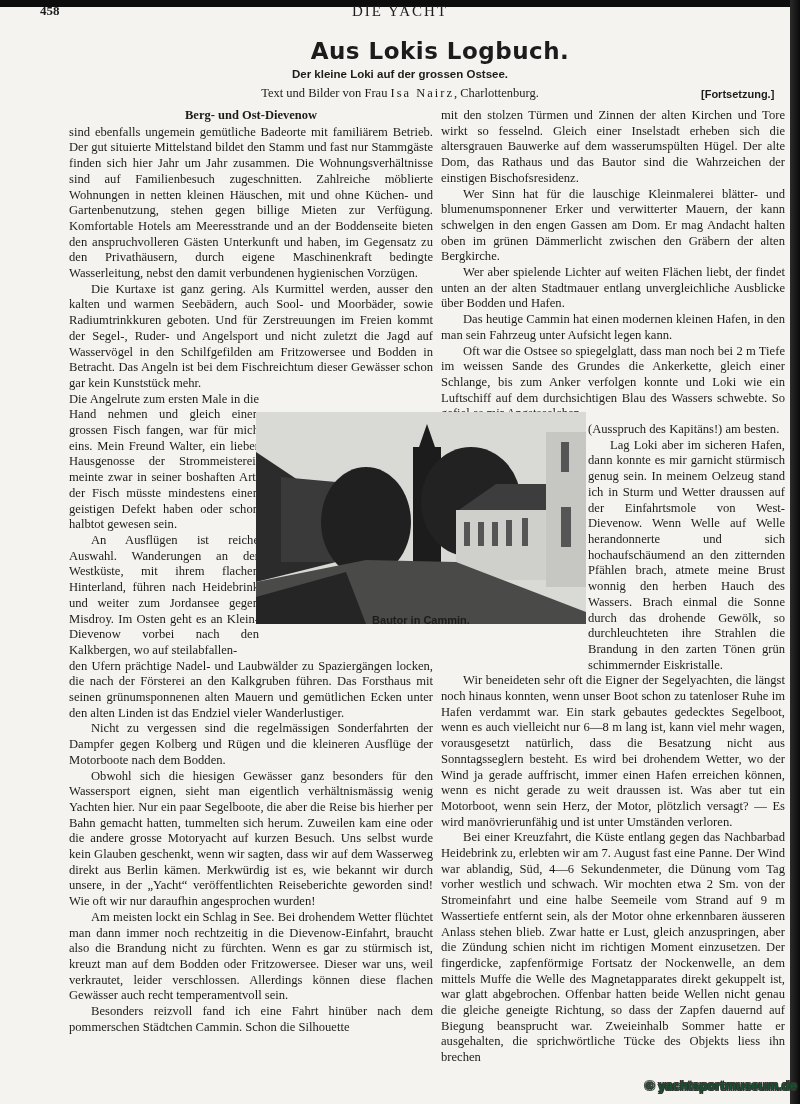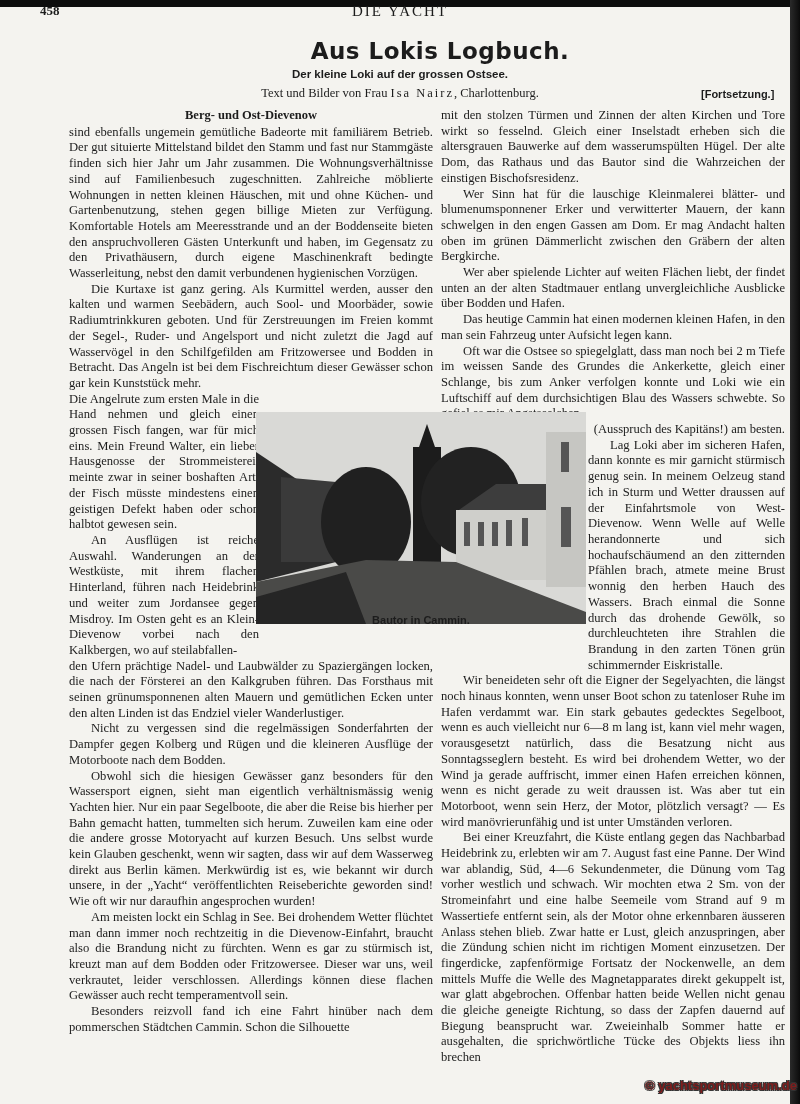--- a/index.html
+++ b/index.html
@@ -29,21 +29,21 @@
   .col-left { left: 69px; top: 108px; width: 364px; }
   .col-right { left: 441px; top: 108px; width: 344px; }
   .section-head { text-align: center; font-weight: bold; font-size: 12.5px; margin-bottom: 1px; }
   .narrow-left { width: 190px; }
   .narrow-right { margin-left: 147px; width: 197px; }
   .photo { position: absolute; left: 256px; top: 412px; width: 330px; height: 212px; overflow: hidden;
     background: #1e1e1e; }
   .caption { position: absolute; left: 256px; width: 330px; top: 614px; text-align: center;
     font-size: 11px; font-family: "Liberation Sans", sans-serif; font-weight: bold; }
   .watermark { position: absolute; left: 645px; top: 1078px; font-family: "Liberation Sans", sans-serif;
-    font-weight: bold; font-size: 13px; color: #7f1d1d;
+    font-weight: bold; font-size: 13px; color: #14532d;
     text-shadow: -1px -1px 0 #333, 1px -1px 0 #333, -1px 1px 0 #333, 1px 1px 0 #333; }
 </style>
 </head>
 <body>
 
 <div class="topbar"></div>
 <div class="rightbar"></div>
 
 <div class="page-number">458</div>
 <div class="running-head">DIE YACHT</div>
@@ -70,21 +70,21 @@
   <p>Besonders reizvoll fand ich eine Fahrt hinüber nach dem pommerschen Städtchen Cammin. Schon die Silhouette</p>
 </div>
 
 <div class="col col-right">
   <p class="noindent">mit den stolzen Türmen und Zinnen der alten Kirchen und Tore wirkt so fesselnd. Gleich einer Inselstadt erheben sich die altersgrauen Bauwerke auf dem wasserumspülten Hügel. Der alte Dom, das Rathaus und das Bautor sind die Wahrzeichen der einstigen Bischofsresidenz.</p>
   <p>Wer Sinn hat für die lauschige Kleinmalerei blätter- und blumenumsponnener Erker und verwitterter Mauern, der kann schwelgen in den engen Gassen am Dom. Er mag Andacht halten oben im grünen Dämmerlicht zwischen den Gräbern der alten Bergkirche.</p>
   <p>Wer aber spielende Lichter auf weiten Flächen liebt, der findet unten an der alten Stadtmauer entlang unvergleichliche Ausblicke über Bodden und Hafen.</p>
   <p>Das heutige Cammin hat einen modernen kleinen Hafen, in den man sein Fahrzeug unter Aufsicht legen kann.</p>
   <p>Oft war die Ostsee so spiegelglatt, dass man noch bei 2 m Tiefe im weissen Sande des Grundes die Ankerkette, gleich einer Schlange, bis zum Anker verfolgen konnte und Loki wie ein Luftschiff auf dem durchsichtigen Blau des Wassers schwebte. So gefiel es mir Angstseelchen</p>
   <div class="narrow-right">
-    <p class="noindent" style="text-align:right">(Ausspruch des Kapitäns!) am besten.</p>
+    <p class="noindent" style="text-align:left">(Ausspruch des Kapitäns!) am besten.</p>
     <p>Lag Loki aber im sicheren Hafen, dann konnte es mir garnicht stürmisch genug sein. In meinem Oelzeug stand ich in Sturm und Wetter draussen auf der Einfahrtsmole von West-Dievenow. Wenn Welle auf Welle herandonnerte und sich hochaufschäumend an den zitternden Pfählen brach, atmete meine Brust wonnig den herben Hauch des Wassers. Brach einmal die Sonne durch das drohende Gewölk, so durchleuchteten ihre Strahlen die Brandung in den zarten Tönen grün schimmernder Eiskristalle.</p>
   </div>
   <p>Wir beneideten sehr oft die Eigner der Segelyachten, die längst noch hinaus konnten, wenn unser Boot schon zu tatenloser Ruhe im Hafen verdammt war. Ein stark gebautes gedecktes Segelboot, wenn es auch vielleicht nur 6—8 m lang ist, kann viel mehr wagen, vorausgesetzt natürlich, dass die Besatzung nicht aus Sonntagsseglern besteht. Es wird bei drohendem Wetter, wo der Wind ja gerade auffrischt, immer einen Hafen erreichen können, wenn es nicht gerade zu weit draussen ist. Was aber tut ein Motorboot, wenn sein Herz, der Motor, plötzlich versagt? — Es wird manövrierunfähig und ist unter Umständen verloren.</p>
   <p>Bei einer Kreuzfahrt, die Küste entlang gegen das Nachbarbad Heidebrink zu, erlebten wir am 7. August fast eine Panne. Der Wind war ablandig, Süd, 4—6 Sekundenmeter, die Dünung vom Tag vorher westlich und schwach. Wir mochten etwa 2 Sm. von der Stromeinfahrt und eine halbe Seemeile vom Strand auf 9 m Wassertiefe entfernt sein, als der Motor ohne erkennbaren äusseren Anlass stehen blieb. Zwar hatte er Lust, gleich anzuspringen, aber die Zündung schien nicht im richtigen Moment einzusetzen. Der fingerdicke, zapfenförmige Fortsatz der Nockenwelle, an dem mittels Muffe die Welle des Magnetapparates direkt gekuppelt ist, war glatt abgebrochen. Offenbar hatten beide Wellen nicht genau die gleiche geneigte Richtung, so dass der Zapfen dauernd auf Biegung beansprucht war. Zweieinhalb Sommer hatte er ausgehalten, die sprichwörtliche Tücke des Objekts liess ihn brechen</p>
 </div>
 
 <div class="photo">
   <svg width="330" height="212" viewBox="0 0 330 212">
     <rect x="0" y="0" width="330" height="212" fill="#d9d9d6"></rect>
     <polygon points="0,40 60,80 80,150 0,170" fill="#2b2b2b"></polygon>

